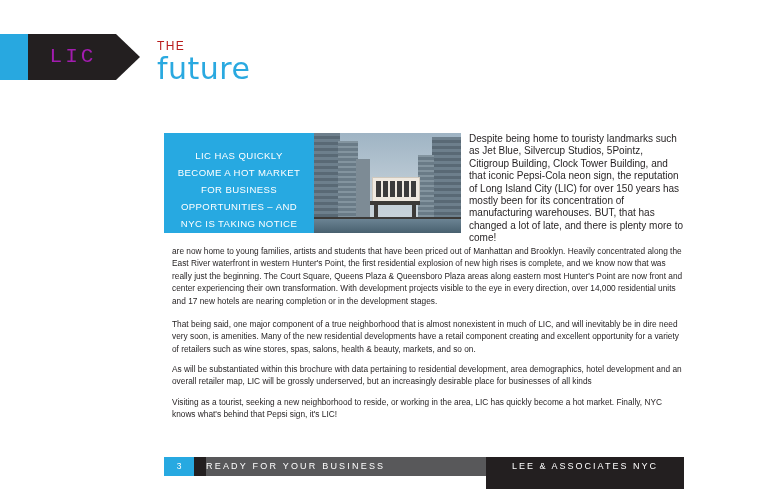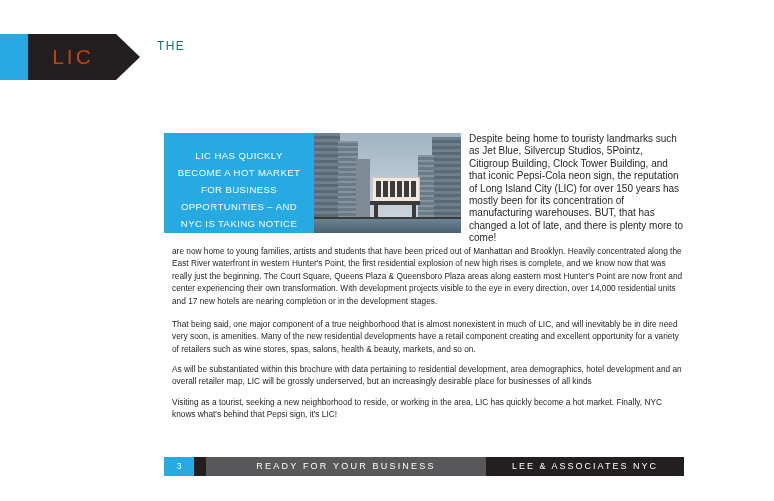--- a/index.html
+++ b/index.html
@@ -46,37 +46,37 @@
     clip-path: polygon(0 0, 88px 0, 112px 23px, 88px 46px, 0 46px);
   }
   .header-tag-label {
     position: absolute;
     left: 28px;
     top: 0;
     width: 90px;
     height: 46px;
     line-height: 46px;
     text-align: center;
-    color: #c2410c;
+    color: #a21caf;
     font-size: 21px;
     letter-spacing: 3px;
-    font-family: Liberation Sans, sans-serif;
+    font-family: Liberation Mono, monospace;
   }
   .title-wrap {
     position: absolute;
     left: 157px;
     top: 40px;
     color: #28a8e0;
   }
   .title-the {
     font-size: 12px;
     letter-spacing: 1.4px;
     line-height: 13px;
     font-weight: normal;
-    color: #0f766e;
+    color: #b91c1c;
   }
   .title-future {
     font-size: 30px;
     line-height: 31px;
     letter-spacing: 0.5px;
     font-weight: normal;
     font-family: "DejaVu Sans", sans-serif;
     color: #2aa9e0;
   }
 
@@ -213,31 +213,31 @@
     height: 19px;
     background: #231f20;
   }
   .footer-center {
     position: absolute;
     left: 42px;
     top: 0;
     width: 280px;
     height: 19px;
     line-height: 19px;
-    text-align: center;
+    text-align: left;
     color: #ffffff;
     font-size: 9px;
     letter-spacing: 2.2px;
   }
   .footer-right {
     position: absolute;
     left: 322px;
     top: 0;
     width: 198px;
-    height: 19px;
+    height: 32px;
     background: #231f20;
     line-height: 19px;
     text-align: center;
     color: #ffffff;
     font-size: 9px;
     letter-spacing: 2px;
   }
 </style>
 </head>
 <body>
@@ -245,20 +245,21 @@
 <div class="page">
 
   <div class="header-block">
     <div class="header-accent"></div>
     <div class="header-tag"></div>
     <div class="header-tag-label">LIC</div>
   </div>
 
   <div class="title-wrap">
     <div class="title-the">THE</div>
+    <div class="title-future">future</div>
   </div>
 
   <div class="callout">
     <div class="callout-inner">LIC HAS QUICKLY BECOME A HOT MARKET FOR BUSINESS OPPORTUNITIES – AND NYC IS TAKING NOTICE OF LIC.</div>
   </div>
 
   <div class="photo">
     <div class="sky"></div>
     <div class="bldg glass" style="left:0px;top:0px;width:26px;height:86px;"></div>
     <div class="bldg glass2" style="left:24px;top:8px;width:20px;height:78px;"></div>

